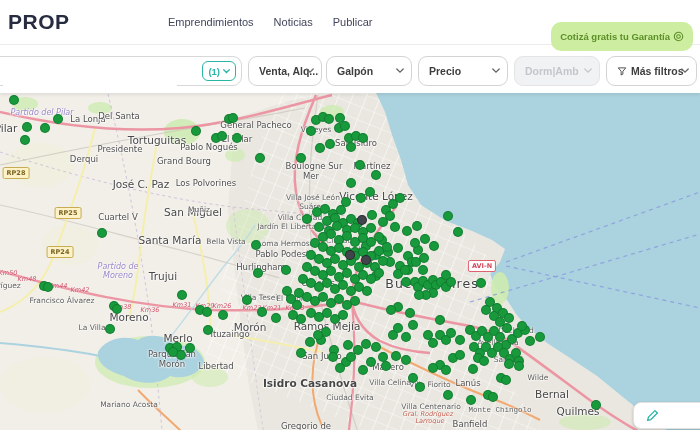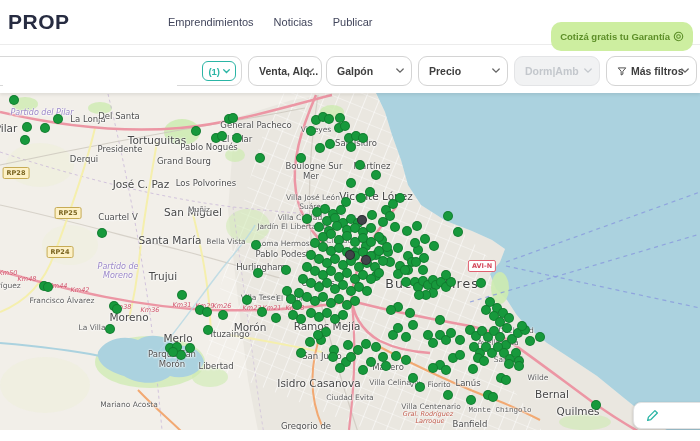--- a/index.html
+++ b/index.html
@@ -326,21 +326,21 @@
         <div class="lbl big" style="left: 129px; top: 317px;">Moreno</div>
         <div class="lbl tiny" style="left: 92px; top: 327px;">La Villa</div>
         <div class="lbl big" style="left: 178px; top: 338px;">Merlo</div>
         <div class="lbl town" style="left: 230px; top: 334px;">Ituzaingó</div>
         <div class="lbl big" style="left: 250px; top: 327px;">Morón</div>
         <div class="lbl big" style="left: 327px; top: 326px;">Ramos Mejía</div>
         <div class="lbl town" style="left: 172px; top: 354px;">Parque San</div>
         <div class="lbl town" style="left: 172px; top: 364px;">Morón</div>
         <div class="lbl town" style="left: 216px; top: 366px;">Libertad</div>
         <div class="lbl tiny" style="left: 129px; top: 404px;">Mariano Acosta</div>
-        <div class="lbl big" style="left: 319px; top: 383px;">Isidro Casanova</div>
+        <div class="lbl big" style="left: 310px; top: 383px; font-weight: bold;">Isidro Casanova</div>
         <div class="lbl town" style="left: 322px; top: 356px;">San Justo</div>
         <div class="lbl town" style="left: 388px; top: 367px;">Madero</div>
         <div class="lbl tiny" style="left: 390px; top: 382px;">Villa Celina</div>
         <div class="lbl tiny" style="left: 430px; top: 384px;">Villa Fiorito</div>
         <div class="lbl tiny" style="left: 350px; top: 397px;">Ciudad Evita</div>
         <div class="lbl tiny" style="left: 431px; top: 406px;">Villa Centenario</div>
         <div class="lbl street" style="left: 428px; top: 414px;">Gral. Rodríguez</div>
         <div class="lbl street" style="left: 430px; top: 421px;">Larroque</div>
         <div class="lbl town" style="left: 306px; top: 426px;">Gregorio de</div>
         <div class="lbl town" style="left: 470px; top: 424px;">Banfield</div>

